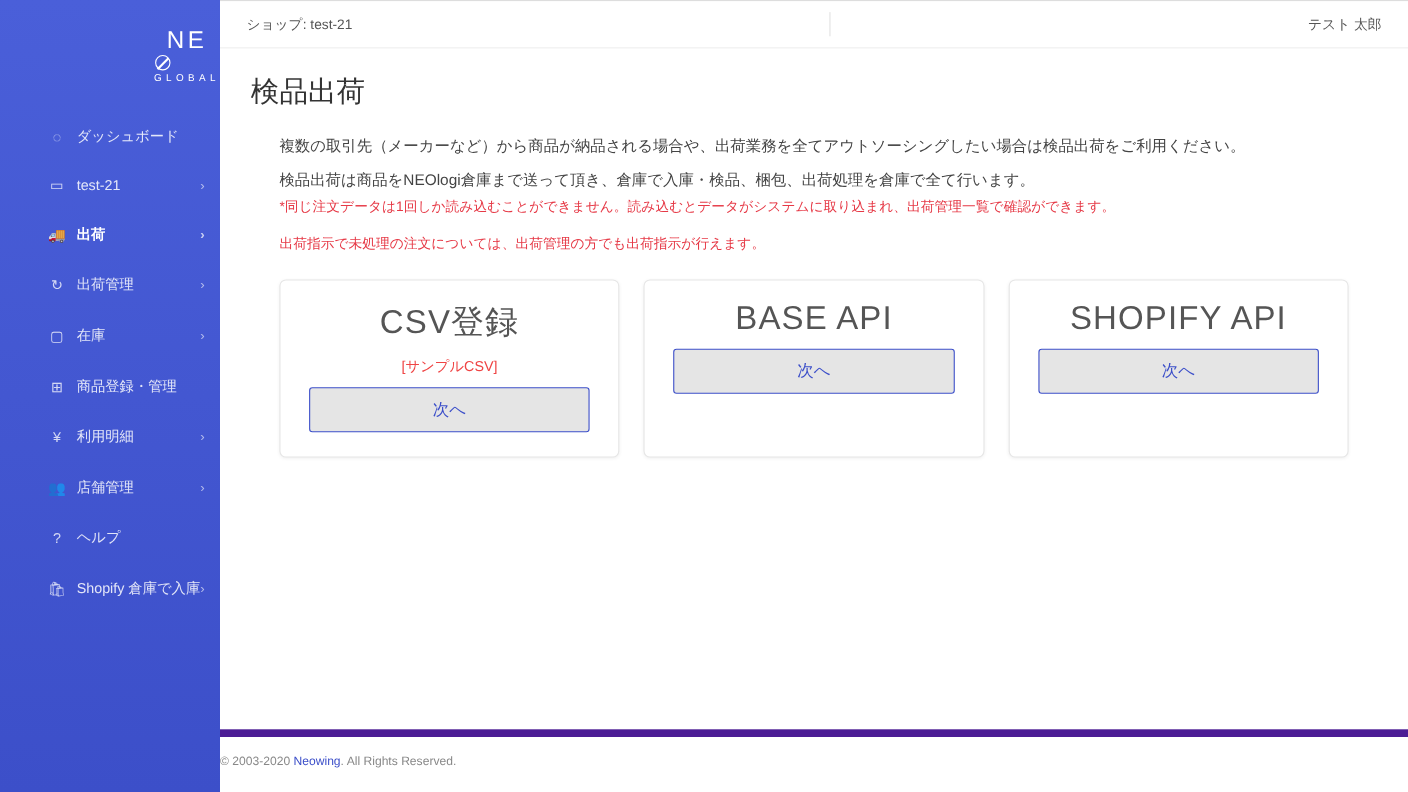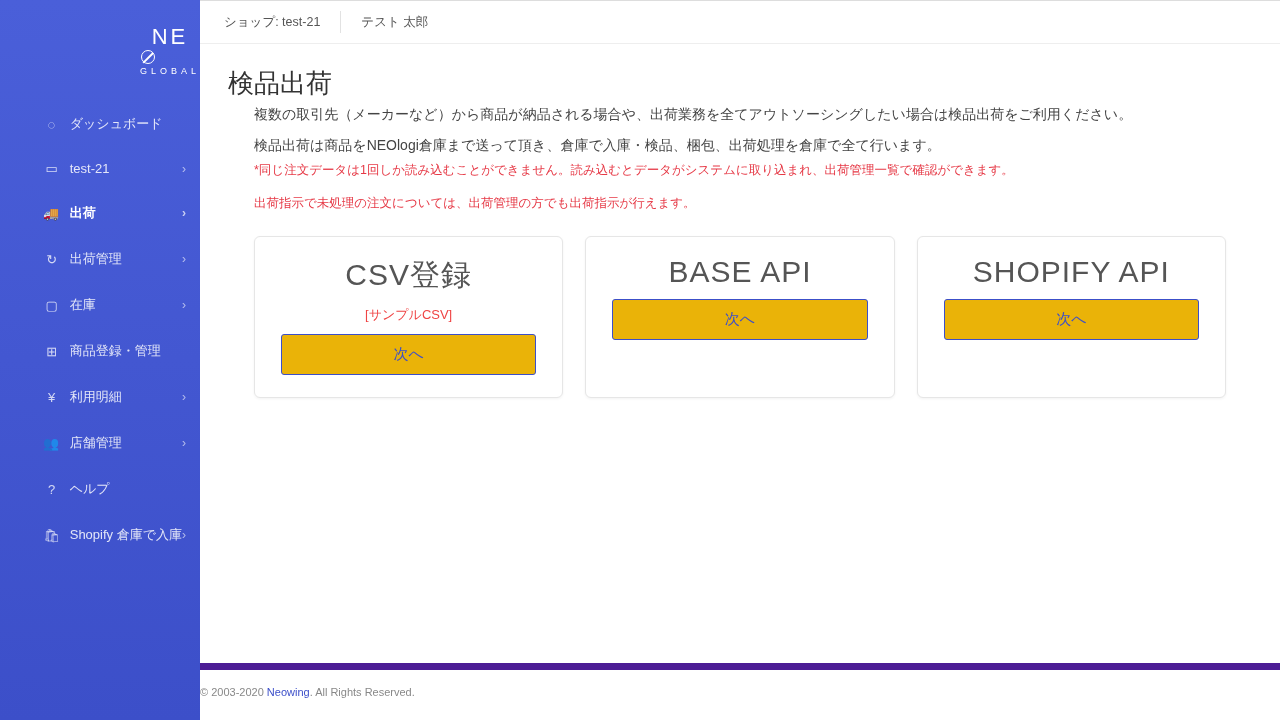--- a/index.html
+++ b/index.html
@@ -39,44 +39,44 @@
   }
   .nav li.active { color: #fff; font-weight: 600; }
   .nav li .ico { width: 16px; margin-right: 10px; opacity: 0.9; display:inline-flex; align-items:center; justify-content:center;}
   .nav li .chev { position:absolute; right:14px; font-size:12px; opacity:.7;}
 
   .main { flex: 1; display: flex; flex-direction: column; min-width: 0; }
   .topbar {
     height: 44px;
     border-top: 1px solid #ddd;
     border-bottom: 1px solid #eee;
-    display: flex; align-items: center; justify-content: flex-start;
+    display: flex; align-items: center; justify-content: space-between;
     padding: 0 24px;
     font-size: 12.5px; color: #555;
   }
   .topbar .sep { width:1px; height:22px; background:#e2e2e2; margin:0 20px; }
 
   .content { padding: 22px 28px 10px; }
-  h1.page-title { font-size: 26px; font-weight: 500; color:#333; }
+  h1.page-title { font-size: 26px; font-weight: 500; color:#333; margin-bottom: 18px;}
   .lead { font-size: 14px; color:#444; line-height:1.9; margin-left: 26px; margin-bottom: 4px;}
   .warn { font-size: 12.5px; color:#e63946; margin-left: 26px; margin-top: 1px; font-weight:500;}
   .warn + .warn { margin-top: 16px; }
 
   .cards { display:flex; gap:22px; margin:24px 26px 0; }
   .card {
     flex:1; background:#fff; border:1px solid #e6e6e6; border-radius:6px;
     box-shadow: 0 1px 3px rgba(0,0,0,0.05);
     padding: 18px 26px 22px;
     text-align:center;
   }
   .card h2 { font-size: 30px; font-weight: 400; color:#555; letter-spacing:1px;}
   .sample-link { display:block; margin:10px 0 6px; font-size:13px; color:#ef4444; text-decoration:none;}
   .next-btn {
     display:block; width:100%;
-    border:1px solid #3c4fc9; color:#3c4fc9; background:#eab308;
+    border:1px solid #3c4fc9; color:#3c4fc9; background:#e5e5e5;
     padding:10px 0; font-size:15px; border-radius:3px; cursor:pointer;
     margin-top:10px;
   }
 
   .footer { margin-top:auto; font-size:11px; color:#888; padding:16px 0 22px; border-top:7px solid #4c1d95;}
   .footer a{ color:#3c4fc9; text-decoration:none;}
 </style>
 </head>
 <body>
 

